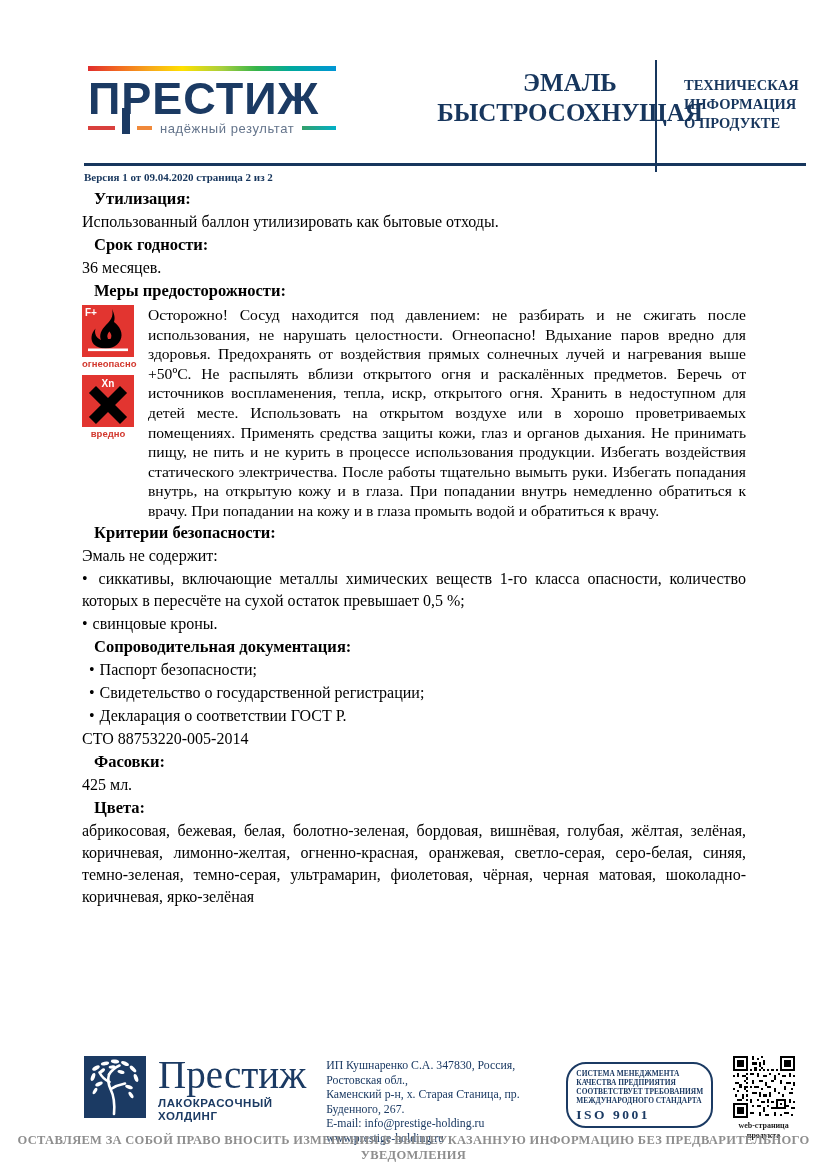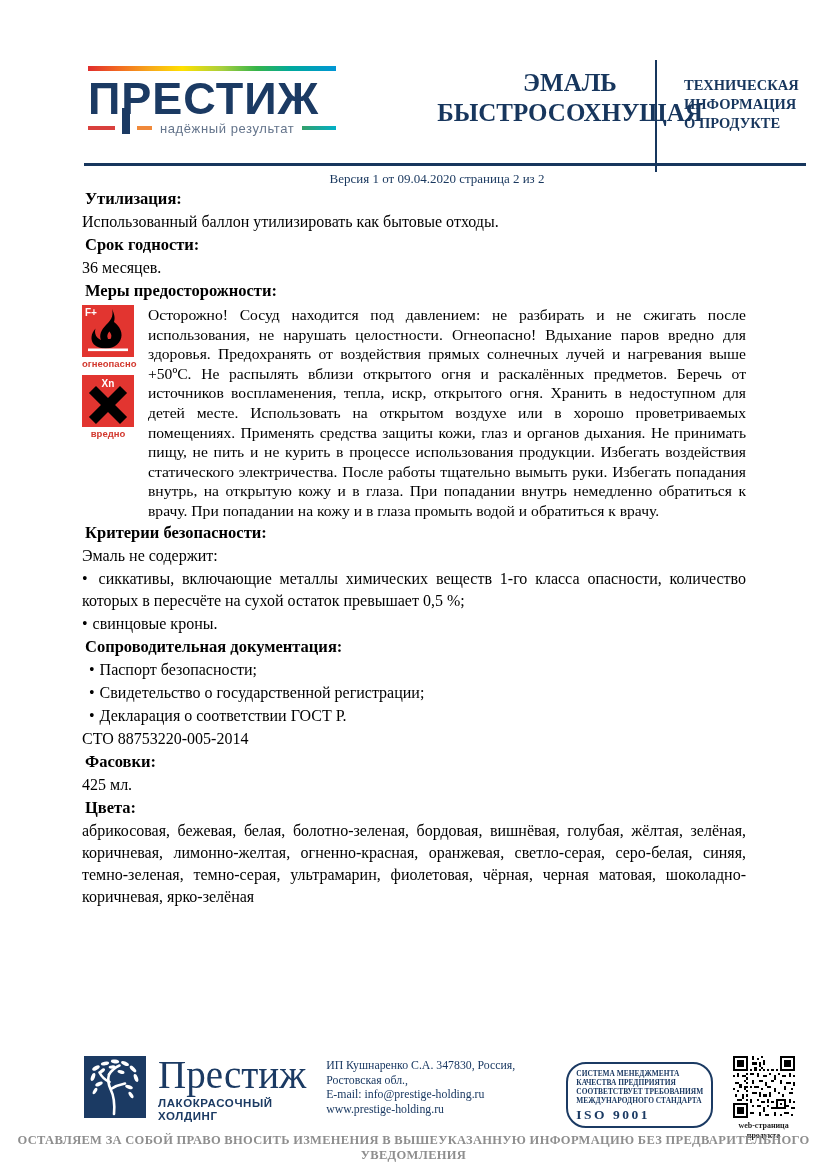--- a/index.html
+++ b/index.html
@@ -20,26 +20,26 @@
   .tagline-text { font-family:"Liberation Sans", sans-serif; font-size:13px; letter-spacing:0.6px;
     color:#64748b; margin:0 8px; white-space:nowrap; }
   .dash-teal { flex:1; height:4px; background:linear-gradient(90deg,#34a06a,#00b0c8); }
 
   .product-title { position:absolute; left:420px; top:68px; width:300px; text-align:center;
     font-weight:bold; font-size:25px; line-height:30px; color:#17365d; }
   .header-vline { position:absolute; left:655px; top:60px; width:2px; height:112px; background:#17365d; }
   .doc-type { position:absolute; left:684px; top:76px; width:145px; font-weight:bold; font-size:14.5px;
     line-height:19px; color:#17365d; }
   .header-rule { position:absolute; left:84px; top:163px; width:722px; height:3px; background:#17365d; }
-  .version-line { position:absolute; left:84px; top:171px; width:706px; text-align:center;
-    font-size:13px; color:#17365d; }
+  .version-line { position:absolute; left:84px; top:171px; width:706px; text-align:left;
+    font-size:11px; color:#17365d;font-weight:bold; }
 
   
   .content { position:absolute; left:82px; top:187px; width:664px; }
-  .sec-heading { font-weight:bold; font-size:16.5px; line-height:22px; margin:1px 3px; }
+  .sec-heading { font-weight:bold; font-size:16.5px; line-height:22px; margin:1px 12px; }
   .sec-body { font-size:16px; line-height:22px; margin:0 0 1px; }
   .just { text-align:justify; }
 
   .precautions { display:flex; margin:3px 0 1px; }
   .icon-col { flex:0 0 52px; width:52px; margin-right:14px; }
   .warn { text-align:center; margin-bottom:5px; }
   .warn svg { width:52px; height:52px; display:block; }
   .warn-label { font-family:"Liberation Sans", sans-serif; font-weight:bold; font-size:9.5px;
     line-height:13px; color:#d2382e; }
   .precaution-text { flex:1; font-size:15.6px; line-height:19.6px; text-align:justify; }
@@ -192,20 +192,21 @@
     <div class="f-brand">
       <div class="f-brand-name">Престиж</div>
       <div class="f-brand-sub">
         <div>ЛАКОКРАСОЧНЫЙ</div>
         <div>ХОЛДИНГ</div>
       </div>
     </div>
 
     <div class="company">
       <div>ИП Кушнаренко С.А. 347830, Россия, Ростовская обл.,</div>
+      <div>Каменский р-н, х. Старая Станица, пр. Буденного, 267.</div>
       <div class="link">E-mail: info@prestige-holding.ru</div>
       <div class="link">www.prestige-holding.ru</div>
     </div>
 
     <div class="iso-badge">
       <div>СИСТЕМА МЕНЕДЖМЕНТА</div>
       <div>КАЧЕСТВА ПРЕДПРИЯТИЯ</div>
       <div>СООТВЕТСТВУЕТ ТРЕБОВАНИЯМ</div>
       <div>МЕЖДУНАРОДНОГО СТАНДАРТА</div>
       <div class="iso-standard">ISO 9001</div>

